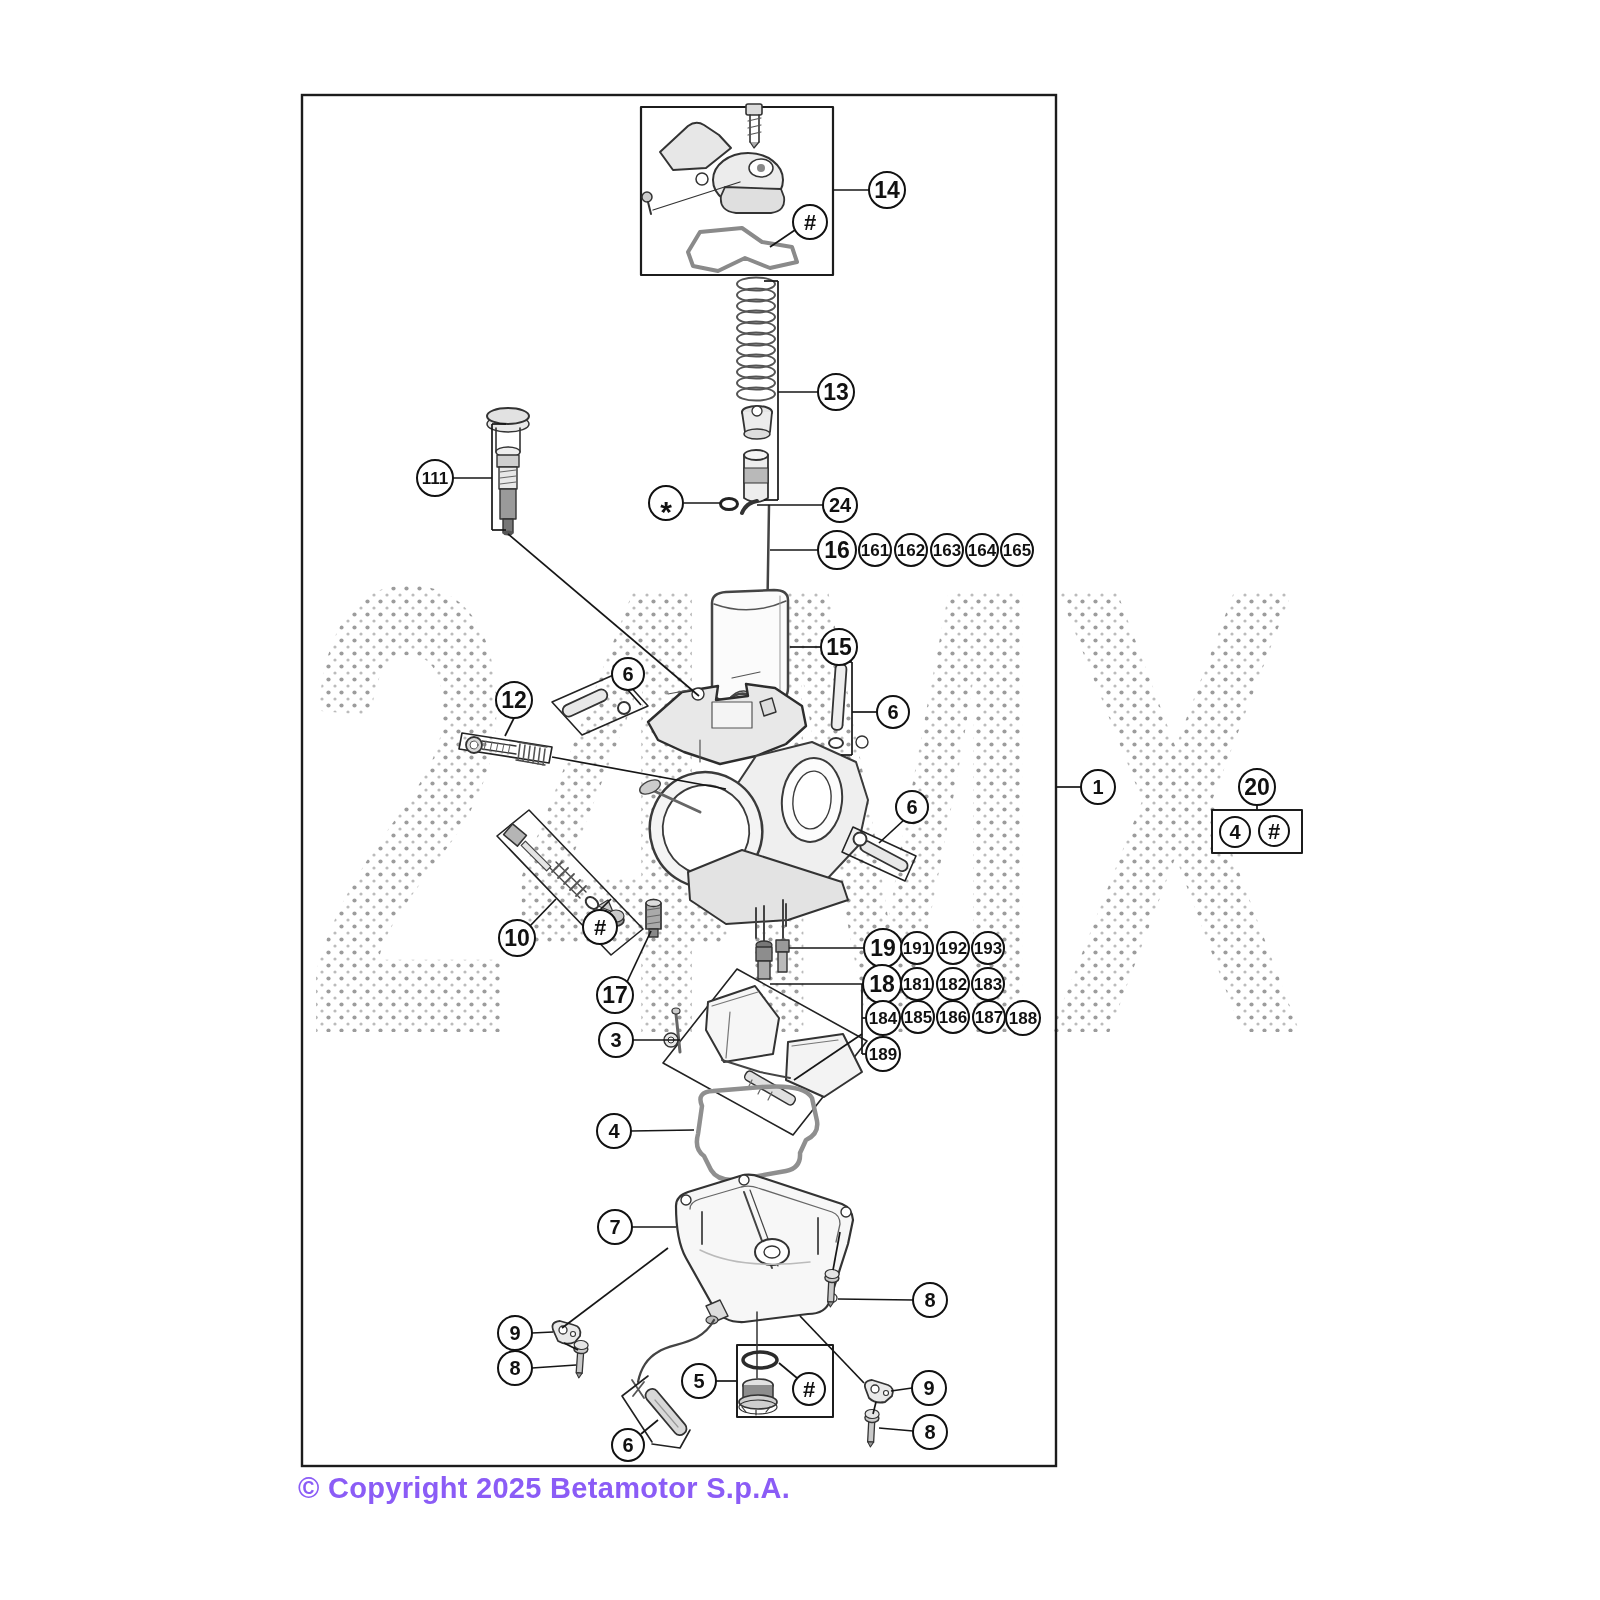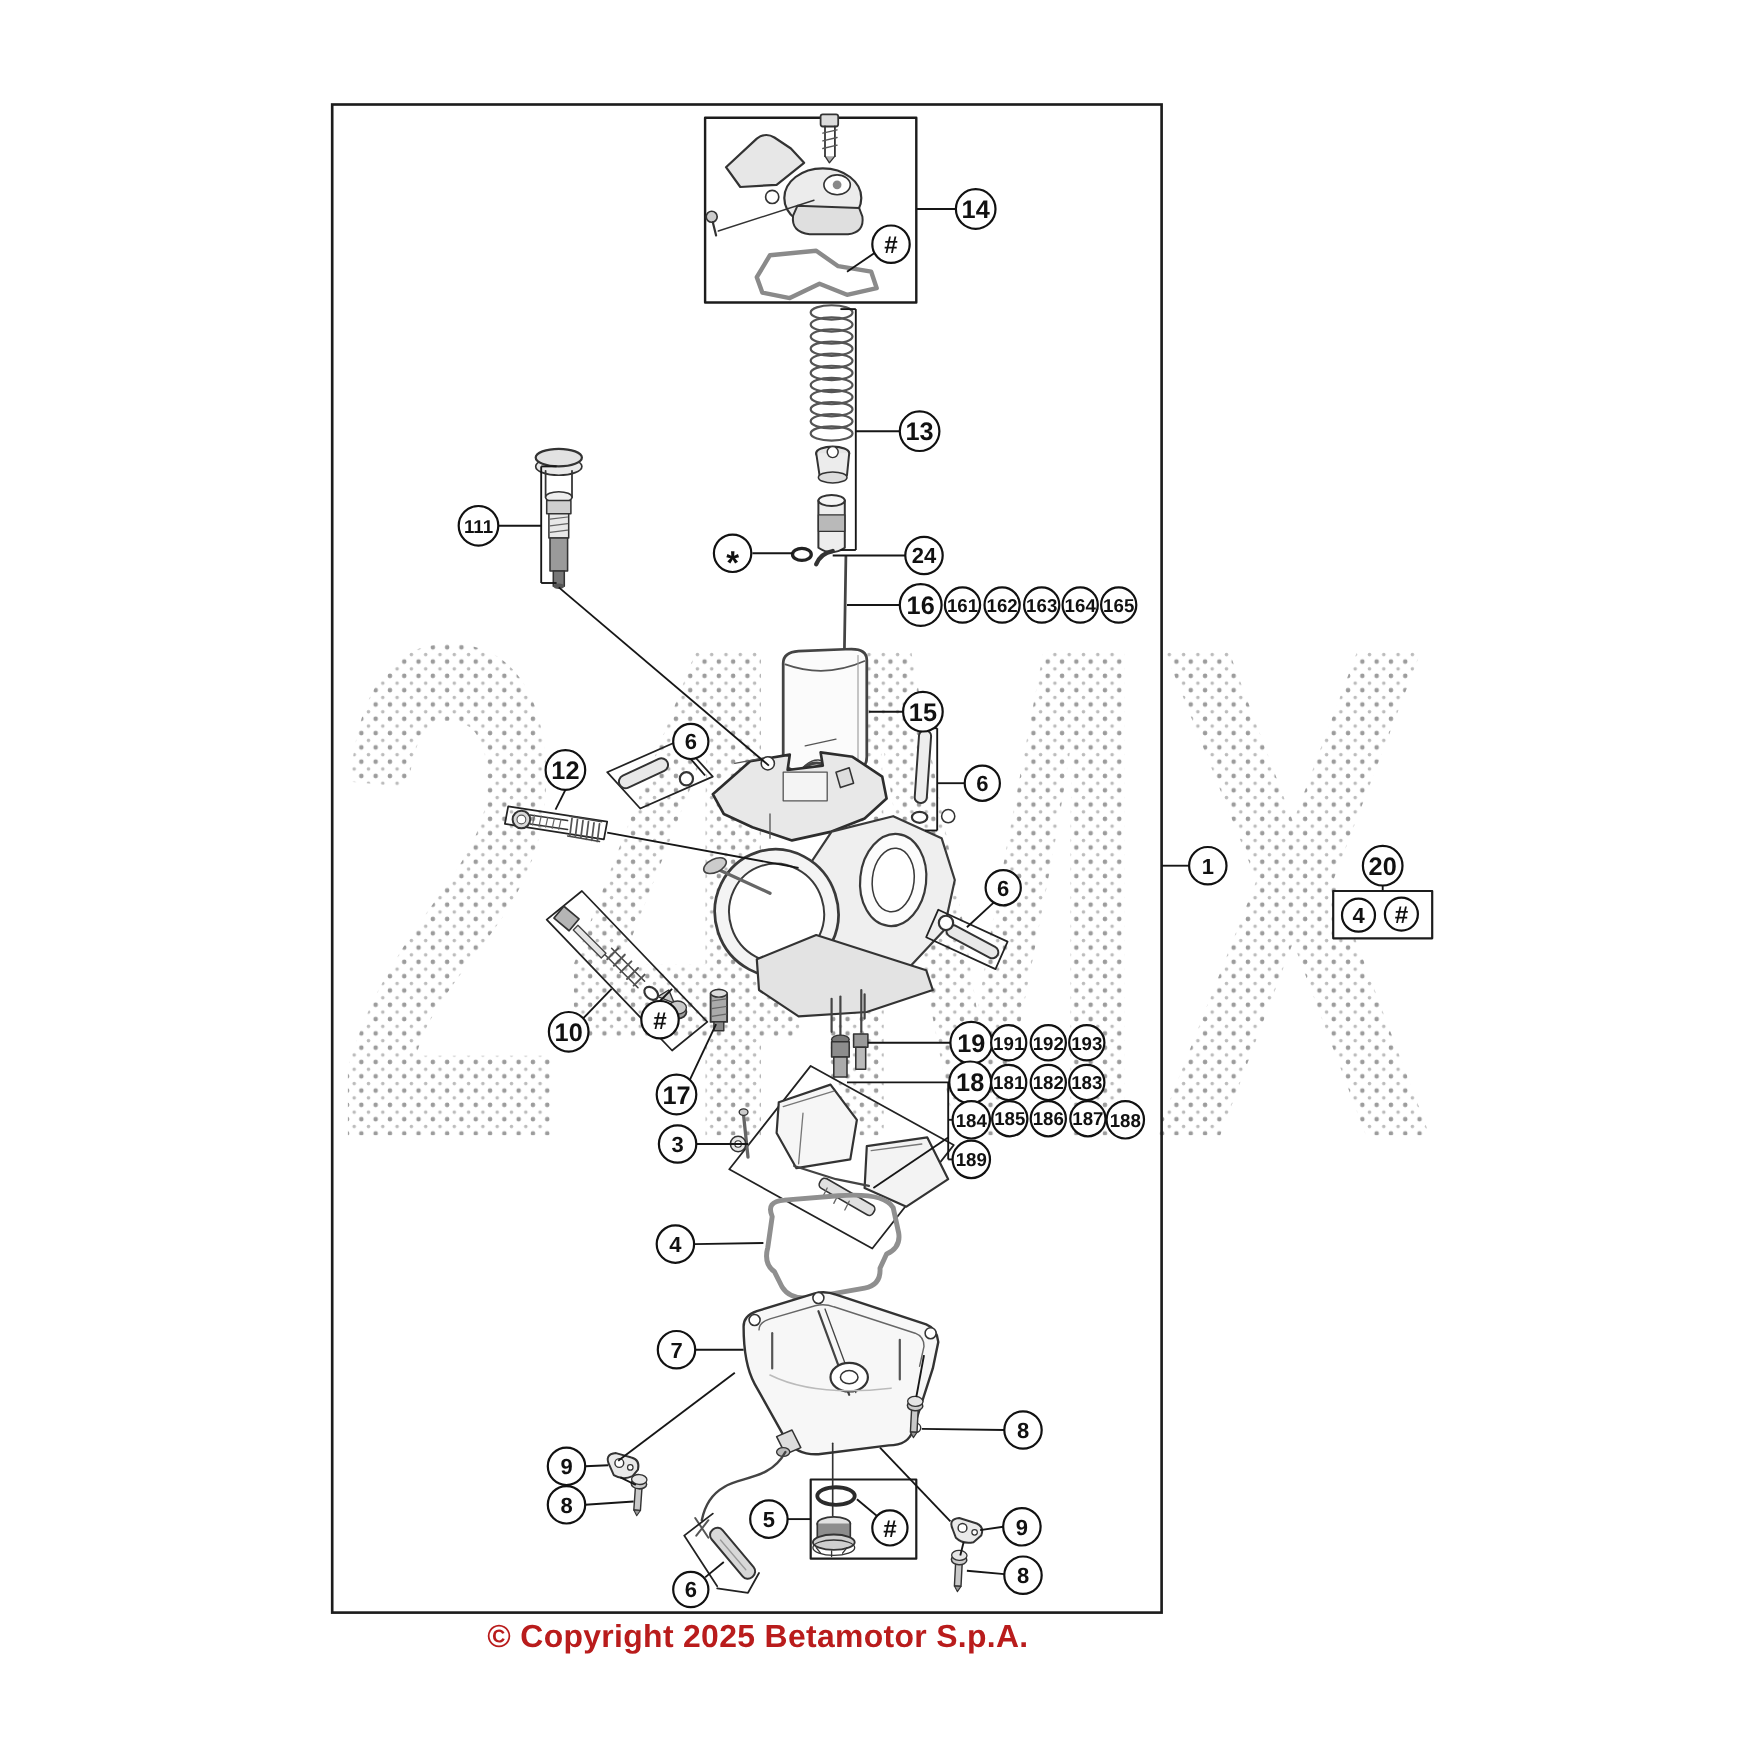--- a/index.html
+++ b/index.html
@@ -2,22 +2,22 @@
 <html><head>
 <meta charset="utf-8">
 <style>
   html,body{margin:0;padding:0;background:#ffffff;}
   .stage{
     position:relative;width:1600px;height:1600px;background:#ffffff;
     font-family:"Liberation Sans",sans-serif;overflow:hidden;
   }
   .stage svg{position:absolute;left:0;top:0;}
   .copyright{
-    position:absolute;top:1472px;left:312px;width:754px;text-align:center;
-    font-size:29px;font-weight:bold;color:#b91c1c;letter-spacing:0.3px;
+    position:absolute;top:1472px;left:298px;width:754px;
+    font-size:29px;font-weight:bold;color:#8b5cf6;letter-spacing:0.3px;
     font-family:"Liberation Sans",sans-serif;
   }
   text{font-family:"Liberation Sans",sans-serif;}
 </style>
 </head>
 <body>
 
 <div class="stage">
 
 <svg width="1600" height="1600" viewBox="0 0 1600 1600" font-family="'Liberation Sans',sans-serif">

